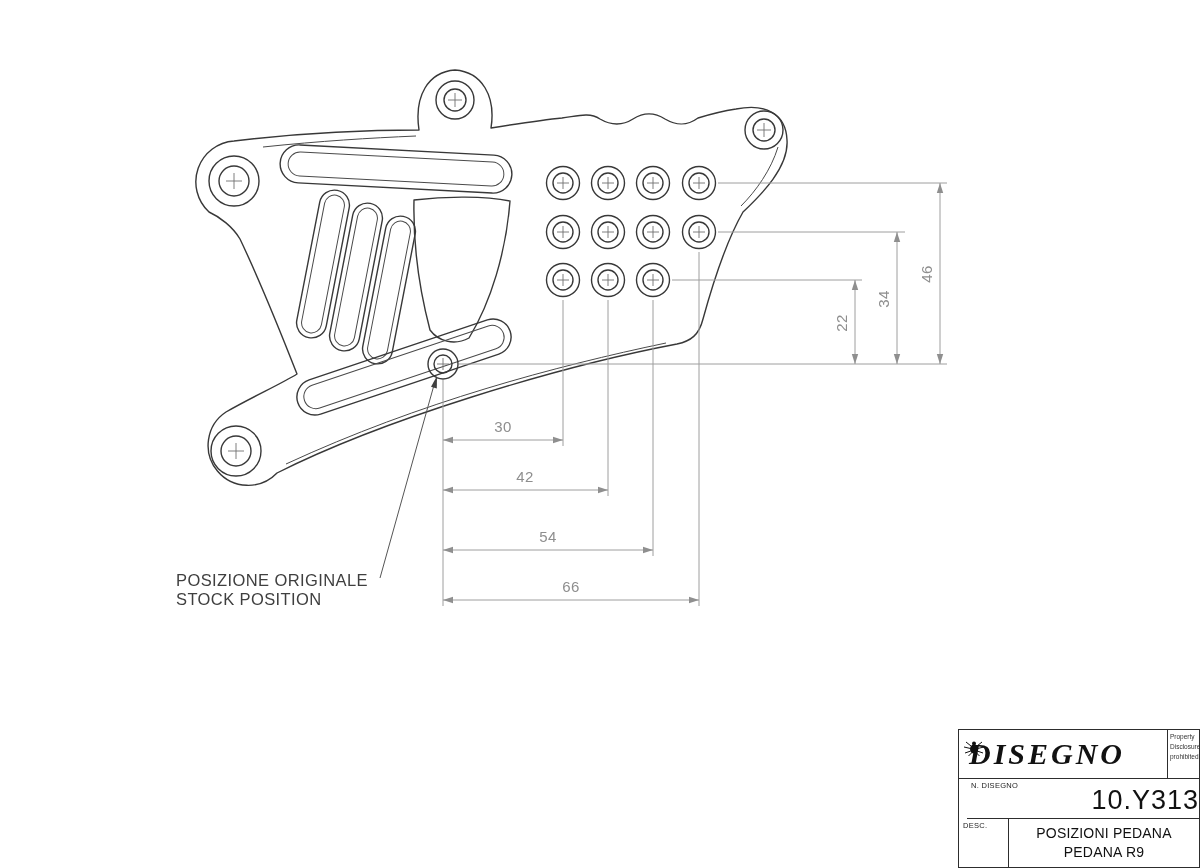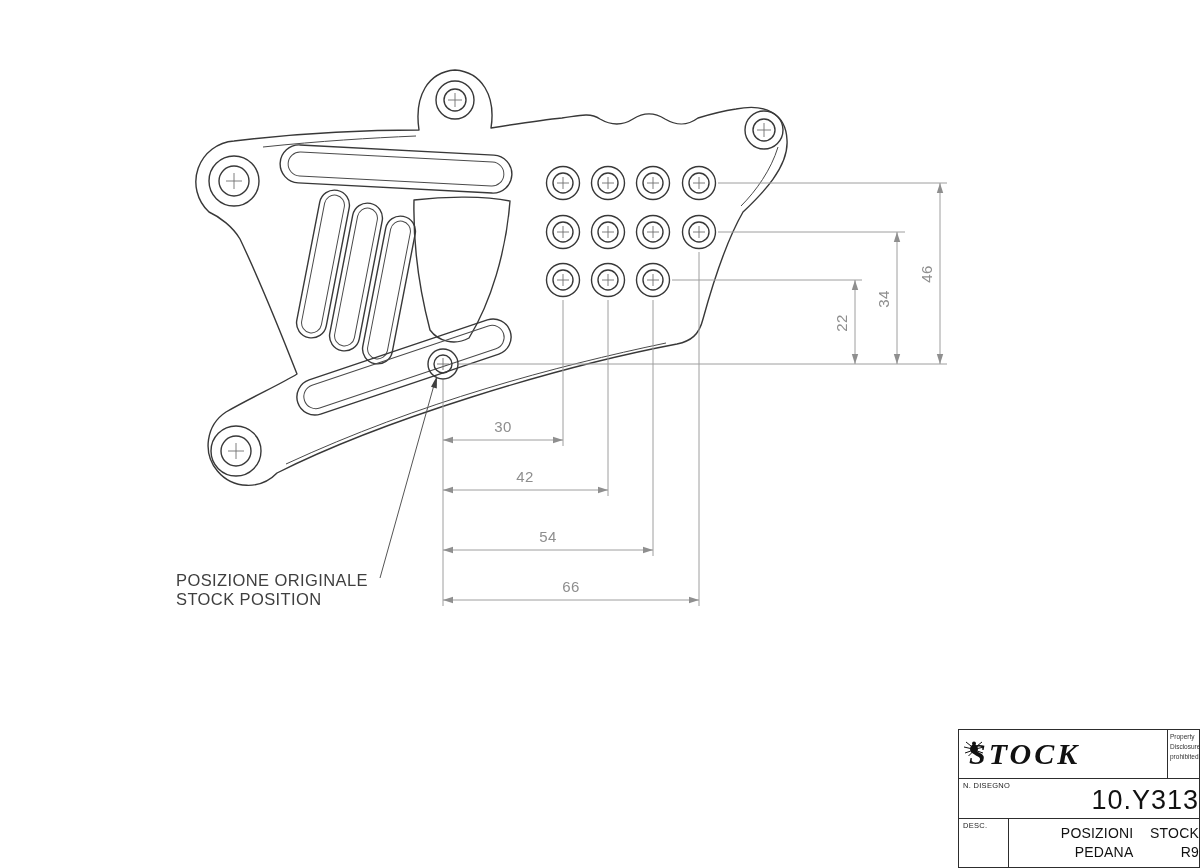--- a/index.html
+++ b/index.html
@@ -18,27 +18,27 @@
   
   .tblock{position:absolute;left:958px;top:729px;width:242px;height:139px;
           border:1.5px solid #2d2d2d;box-sizing:border-box;background:#fff;}
   .tb-row1{height:49px;border-bottom:1.5px solid #2d2d2d;box-sizing:border-box;display:flex;}
   .tb-logo-cell{flex:1;display:flex;align-items:center;padding-left:10px;overflow:hidden;}
   .tb-logo{font-family:"Liberation Serif",serif;font-style:italic;font-weight:bold;
            font-size:30px;letter-spacing:3px;color:#111;white-space:nowrap;}
   .tb-fineprint{width:32px;border-left:1.5px solid #2d2d2d;box-sizing:border-box;
                 padding:2px 0 0 2px;overflow:hidden;}
   .tb-fineprint div{font-size:6.5px;line-height:1.5;color:#333;white-space:nowrap;}
-  .tb-row2{height:40px;border-bottom:1.5px solid #2d2d2d;box-sizing:border-box;position:relative;}
+  .tb-row2{height:40px;border-bottom:1.5px solid #2d2d2d;box-sizing:border-box;position:relative;margin-left:8px;}
   .tb-small-label{position:absolute;top:2px;left:4px;font-size:7.5px;color:#222;letter-spacing:.3px;}
   .tb-dnum{position:absolute;left:32px;right:0;top:6px;text-align:right;
            font-size:27px;color:#111;letter-spacing:1px;}
   .tb-row3{height:48px;display:flex;position:relative;text-align:right;}
   .tb-desc-cell{width:50px;border-right:1.5px solid #2d2d2d;box-sizing:border-box;position:relative;}
-  .tb-desc-main{flex:1;display:flex;flex-direction:row;justify-content:center;
+  .tb-desc-main{flex:1;display:flex;flex-direction:column;justify-content:center;
                 align-items:center;font-size:14px;color:#111;line-height:1.35;letter-spacing:.2px;}
   .spider-ic{margin-left:3px;margin-top:10px;}
 </style>
 </head>
 <body>
 
 <div id="page">
 
 <svg width="1200" height="868" viewBox="0 0 1200 868">
 
@@ -258,21 +258,21 @@
     <line class="dimline" x1="380" y1="578" x2="434" y2="385" style="stroke:#555"></line>
     <polygon class="leaderarrow" points="437,376 436.8,388.4 431,386.8"></polygon>
     <text class="callout" x="176" y="586">POSIZIONE ORIGINALE</text>
     <text class="callout" x="176" y="605">STOCK POSITION</text>
   </g>
 </svg>
 
 <div class="tblock">
   <div class="tb-row1">
     <div class="tb-logo-cell">
-      <span class="tb-logo">STOCK</span>
+      <span class="tb-logo">DISEGNO</span>
       <svg class="spider-ic" width="22" height="16" viewBox="0 0 22 16">
         <ellipse cx="12" cy="9" rx="4" ry="4.6" fill="#111"></ellipse>
         <circle cx="12" cy="3.4" r="2" fill="#111"></circle>
         <g stroke="#111" stroke-width="1" fill="none">
           <path d="M9,6 L4,2"></path>
               <path d="M8.5,8.5 L2,7"></path>
               <path d="M8.8,11 L3,13"></path>
               <path d="M10,12.5 L6.5,16"></path>
           <path d="M15,6 L20,2"></path>
               <path d="M15.5,8.5 L22,7"></path>
@@ -290,18 +290,18 @@
   <div class="tb-row2">
     <span class="tb-small-label">N. DISEGNO</span>
     <div class="tb-dnum">10.Y313</div>
   </div>
   <div class="tb-row3">
     <div class="tb-desc-cell">
       <span class="tb-small-label">DESC.</span>
     </div>
     <div class="tb-desc-main">
       <span>POSIZIONI PEDANA</span>
-      <span>STOCK R9</span>
+      <span>PEDANA R9</span>
     </div>
   </div>
 </div>
 
 </div>
 
 </body></html>

